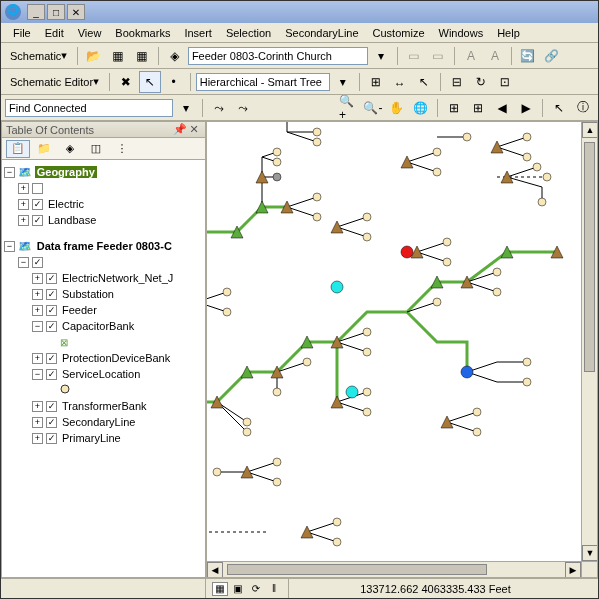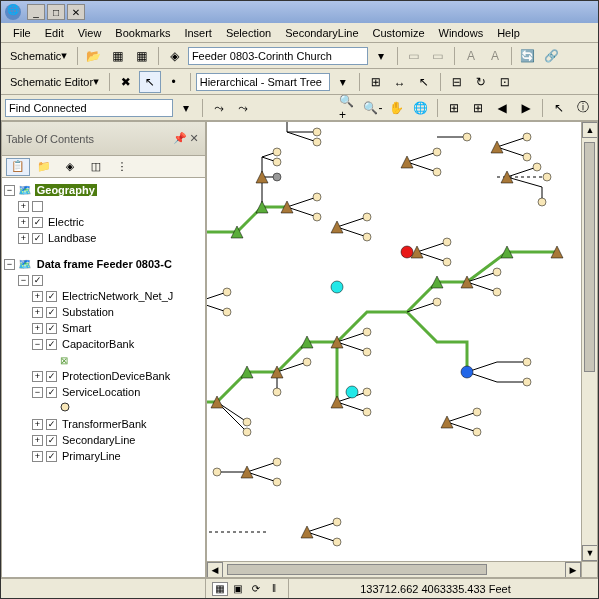--- a/index.html
+++ b/index.html
@@ -13,21 +13,21 @@
   .menubar { height:20px; display:flex; align-items:center; gap:2px; padding:0 6px; border-bottom:1px solid #aca899; background:#ece9d8; }
   .menubar span { padding:2px 6px; cursor:pointer; }
   .toolbar { height:26px; display:flex; align-items:center; gap:2px; padding:1px 4px; border-bottom:1px solid #aca899; background:#ece9d8; flex-wrap:nowrap; overflow:hidden; }
   .toolbar .sep { width:1px; height:18px; background:#aca899; margin:0 3px; }
   .toolbar .btn { width:22px; height:22px; display:flex; align-items:center; justify-content:center; border:1px solid transparent; cursor:pointer; font-size:12px; }
   .toolbar .dropdown { display:flex; align-items:center; padding:2px 4px; border:1px solid transparent; cursor:pointer; }
   .toolbar input[type=text] { height:18px; border:1px solid #7f9db9; padding:1px 3px; background:#fff; }
   .toolbar .disabled { opacity:0.4; }
   .content { flex:1; display:flex; overflow:hidden; }
   .toc { width:205px; background:#fff; border:1px solid #aca899; display:flex; flex-direction:column; }
-  .toc-header { height:34px; background:linear-gradient(#e8e6da,#d8d5c6); border-bottom:1px solid #aca899; display:flex; align-items:center; padding:0 4px; font-size:11px; color:#555; }
+  .toc-header { height:16px; background:linear-gradient(#e8e6da,#d8d5c6); border-bottom:1px solid #aca899; display:flex; align-items:center; padding:0 4px; font-size:11px; color:#555; }
   .toc-header .spacer { flex:1; }
   .toc-header .hbtn { width:14px; text-align:center; cursor:pointer; }
   .toc-toolbar { height:22px; display:flex; align-items:center; gap:2px; padding:2px 4px; border-bottom:1px solid #aca899; background:#f5f3ea; }
   .toc-toolbar .tb { width:24px; height:18px; display:flex; align-items:center; justify-content:center; cursor:pointer; font-size:11px; }
   .toc-tree { flex:1; overflow:auto; padding:4px 2px; background:#fff; }
   .tree-item { display:flex; align-items:center; height:16px; white-space:nowrap; }
   .tree-item .exp { width:11px; height:11px; border:1px solid #888; display:flex; align-items:center; justify-content:center; font-size:9px; line-height:1; margin-right:3px; cursor:pointer; background:#fff;}
   .tree-item .chk { width:11px; height:11px; border:1px solid #888; margin-right:3px; background:#fff; display:flex; align-items:center; justify-content:center; font-size:9px; }
   .tree-item .chk.checked::after { content:"✓"; }
   .tree-item .lbl { padding:0 2px; }
@@ -186,21 +186,21 @@
             <span class="lbl">ElectricNetwork_Net_J</span>
           </div>
         <div class="tree-item indent2">
             <div class="exp">+</div>
             <div class="chk checked"></div>
             <span class="lbl">Substation</span>
           </div>
         <div class="tree-item indent2">
             <div class="exp">+</div>
             <div class="chk checked"></div>
-            <span class="lbl">Smart</span>
+            <span class="lbl">Feeder</span>
           </div>
         <div class="tree-item indent2">
             <div class="exp">−</div>
             <div class="chk checked"></div>
             <span class="lbl">CapacitorBank</span>
           </div>
         <div class="tree-item indent3">
             <span style="color:#5a9c3a;font-size:10px;margin-left:14px">⊠</span>
           </div>
         <div class="tree-item indent2">

